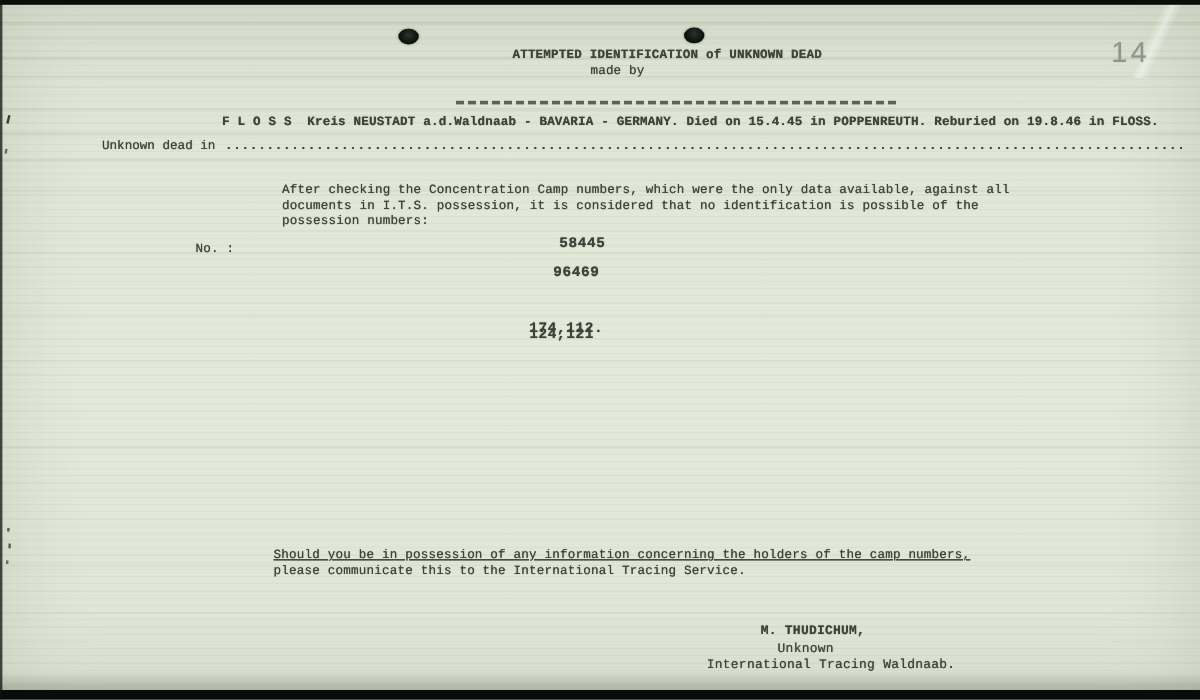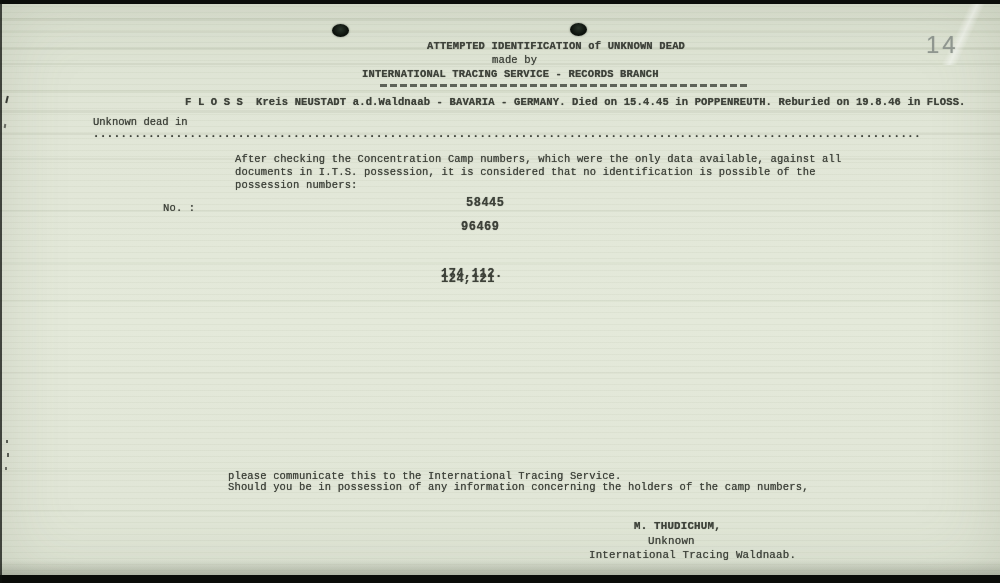--- a/index.html
+++ b/index.html
@@ -15,21 +15,21 @@
     box-shadow: inset 0 0 70px rgba(92,102,80,0.18);
   }
   .band{position:absolute;left:0;width:1000px;background:rgba(118,130,98,0.10);}
   .t{position:absolute;white-space:pre;font-size:10.5px;letter-spacing:0.15px;
      text-shadow:0 0 0.7px rgba(62,66,58,0.85);}
   .bold{font-weight:bold;}
   .header-rule{position:absolute;left:380px;top:84px;width:368px;height:3px;
      background:repeating-linear-gradient(90deg,#3e423a 0 7px,rgba(0,0,0,0) 7px 10px);
      opacity:0.8;}
   .unknown-line{position:absolute;left:85px;top:116px;width:901px;overflow:hidden;
-     display:flex;align-items:baseline;flex-direction:column;}
+     display:flex;align-items:baseline;}
   .unknown-line .dots{font-weight:bold;letter-spacing:0.6px;margin-left:8px;white-space:pre;}
   .num{position:absolute;font-size:12px;letter-spacing:0.5px;font-weight:bold;
      text-shadow:0 0 0.8px rgba(62,66,58,0.9);}
   .punch{position:absolute;width:17px;height:13px;border-radius:50%;
      background:radial-gradient(ellipse at 50% 40%, #2a352b 0%, #0d120d 60%, #060806 100%);
      box-shadow:0 0 2px rgba(40,50,38,0.6);}
   .page-num{position:absolute;left:926px;top:31px;
      font-family:"Liberation Sans","DejaVu Sans",sans-serif;
      font-size:24px;letter-spacing:3px;color:#8f968f;
      text-shadow:0 0 1px rgba(143,150,143,0.5);}
@@ -65,41 +65,40 @@
   <div class="band" style="top:510px;height:2px;opacity:.5;"></div>
   <div class="crease"></div>
 
   <div class="punch" style="left:332px;top:24px;"></div>
   <div class="punch" style="left:570px;top:23px;"></div>
 
   <div class="page-num">14</div>
 
   <div class="t bold" style="left:387px;top:40px;margin-left:40px;">ATTEMPTED IDENTIFICATION of UNKNOWN DEAD</div>
   <div class="t" style="left:492px;top:54px;">made by</div>
-  <div class="t bold" style="left:362px;top:68px;">INTERNATIONAL TRACING SERVICE - RECORDS BRANCH</div>
   <div class="header-rule"></div>
 
   <div class="t bold" style="left:185px;top:96px;">F L O S S  Kreis NEUSTADT a.d.Waldnaab - BAVARIA - GERMANY. Died on 15.4.45 in POPPENREUTH. Reburied on 19.8.46 in FLOSS.</div>
 
   <div class="unknown-line">
     <span class="t2" style="white-space:pre;font-size:10.5px;text-shadow:0 0 0.7px rgba(62,66,58,0.85);">Unknown dead in</span>
     <span class="dots" style="font-size:10.5px;text-shadow:0 0 0.7px rgba(62,66,58,0.85);">........................................................................................................................</span>
   </div>
 
   <div class="t" style="left:235px;top:153px;">After checking the Concentration Camp numbers, which were the only data available, against all</div>
   <div class="t" style="left:235px;top:166px;">documents in I.T.S. possession, it is considered that no identification is possible of the</div>
   <div class="t" style="left:235px;top:179px;">possession numbers:</div>
 
   <div class="t" style="left:163px;top:202px;">No. :</div>
   <div class="num" style="left:466px;top:196px;text-align:center;">58445</div>
   <div class="num" style="left:461px;top:220px;">96469</div>
   <div class="num" style="left:441px;top:244px;margin-top:28px;">124,121</div>
   <div class="num" style="left:441px;top:267px;">174,112.</div>
 
-  <div class="t" style="left:228px;top:481px;">Should you be in possession of any information concerning the holders of the camp numbers,</div>
+  <div class="t" style="left:228px;top:457px;text-decoration:underline;">Should you be in possession of any information concerning the holders of the camp numbers,</div>
   <div class="t" style="left:228px;top:470px;">please communicate this to the International Tracing Service.</div>
 
   <div class="sig bold" style="left:634px;top:520px;">M. THUDICHUM,</div>
   <div class="sig" style="left:648px;top:535px;">Unknown</div>
   <div class="sig" style="left:589px;top:549px;">International Tracing Waldnaab.</div>
 
   <div class="speck" style="left:6px;top:96px;width:2px;height:7px;transform:rotate(14deg);"></div>
   <div class="speck" style="left:4px;top:124px;width:2px;height:4px;transform:rotate(10deg);opacity:.7;"></div>
   <div class="speck" style="left:6px;top:440px;width:2px;height:3px;opacity:.8;"></div>
   <div class="speck" style="left:7px;top:453px;width:2px;height:4px;opacity:.8;"></div>

